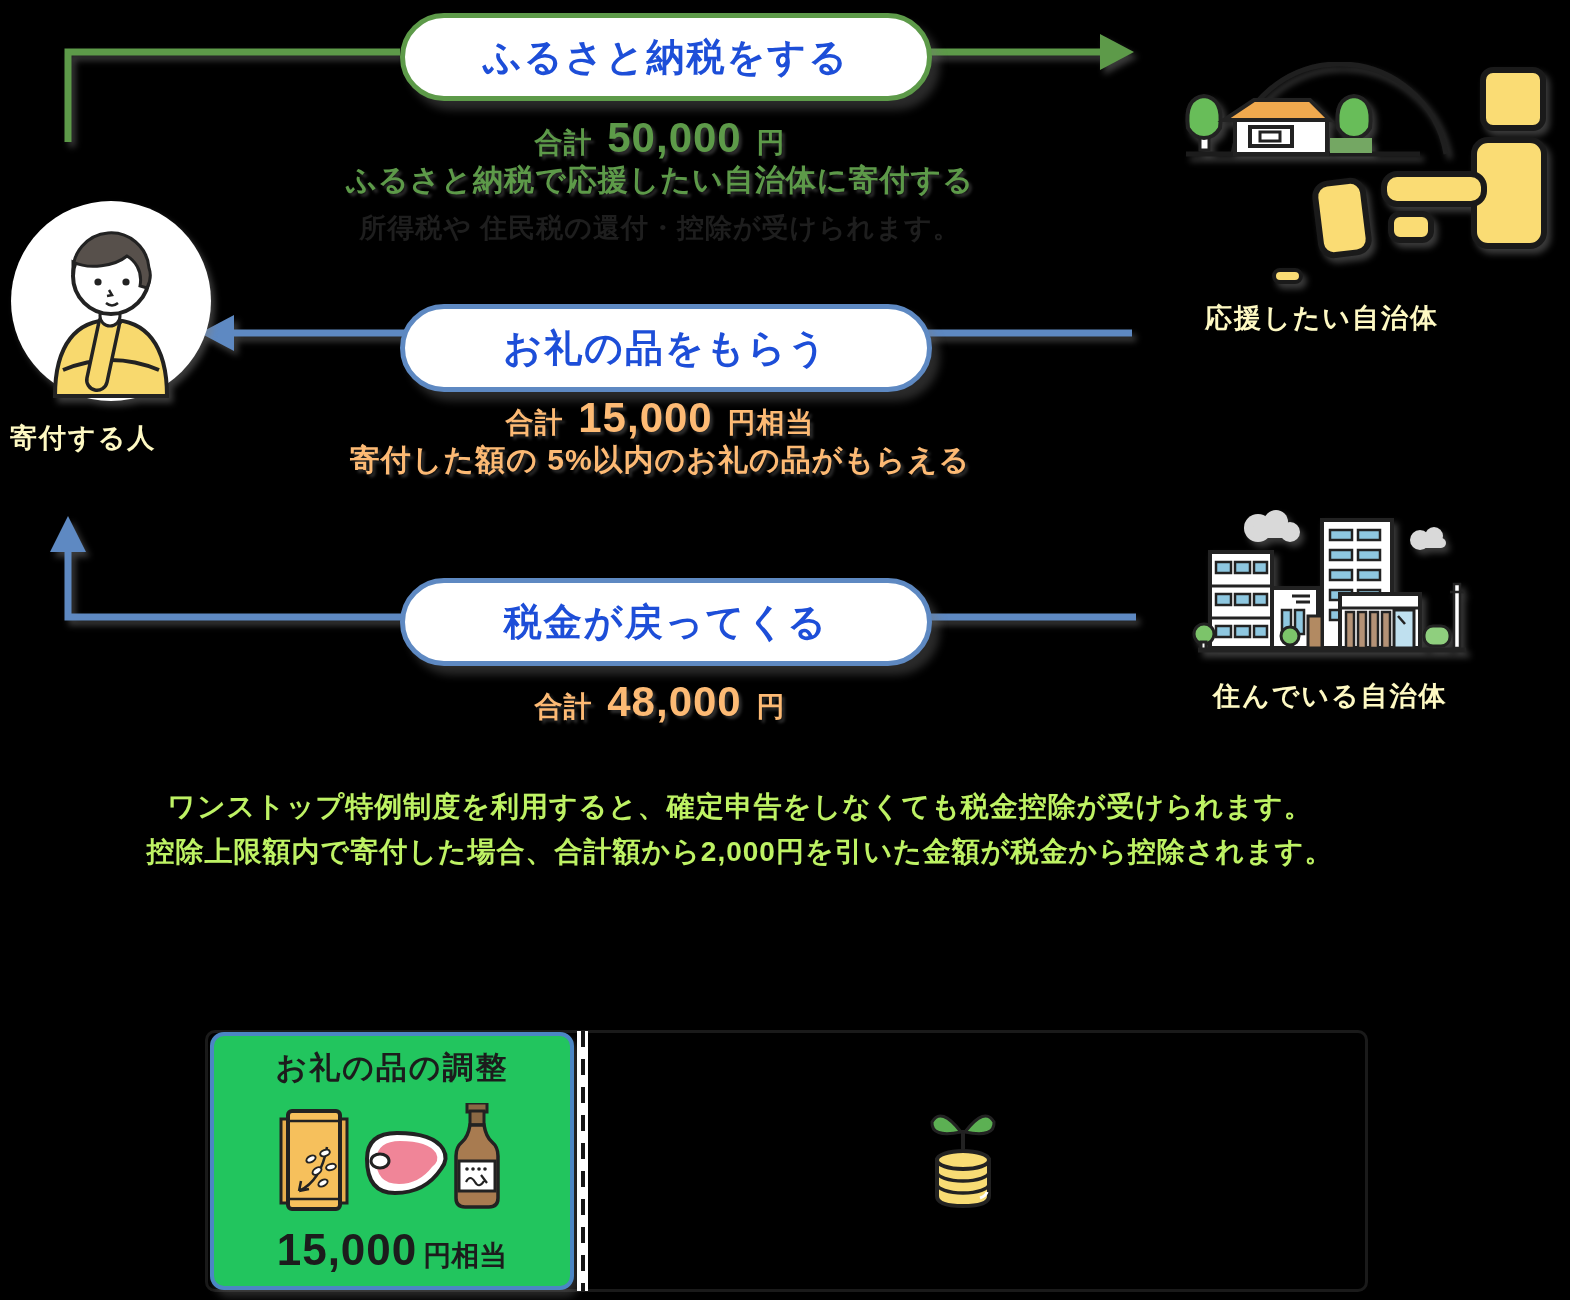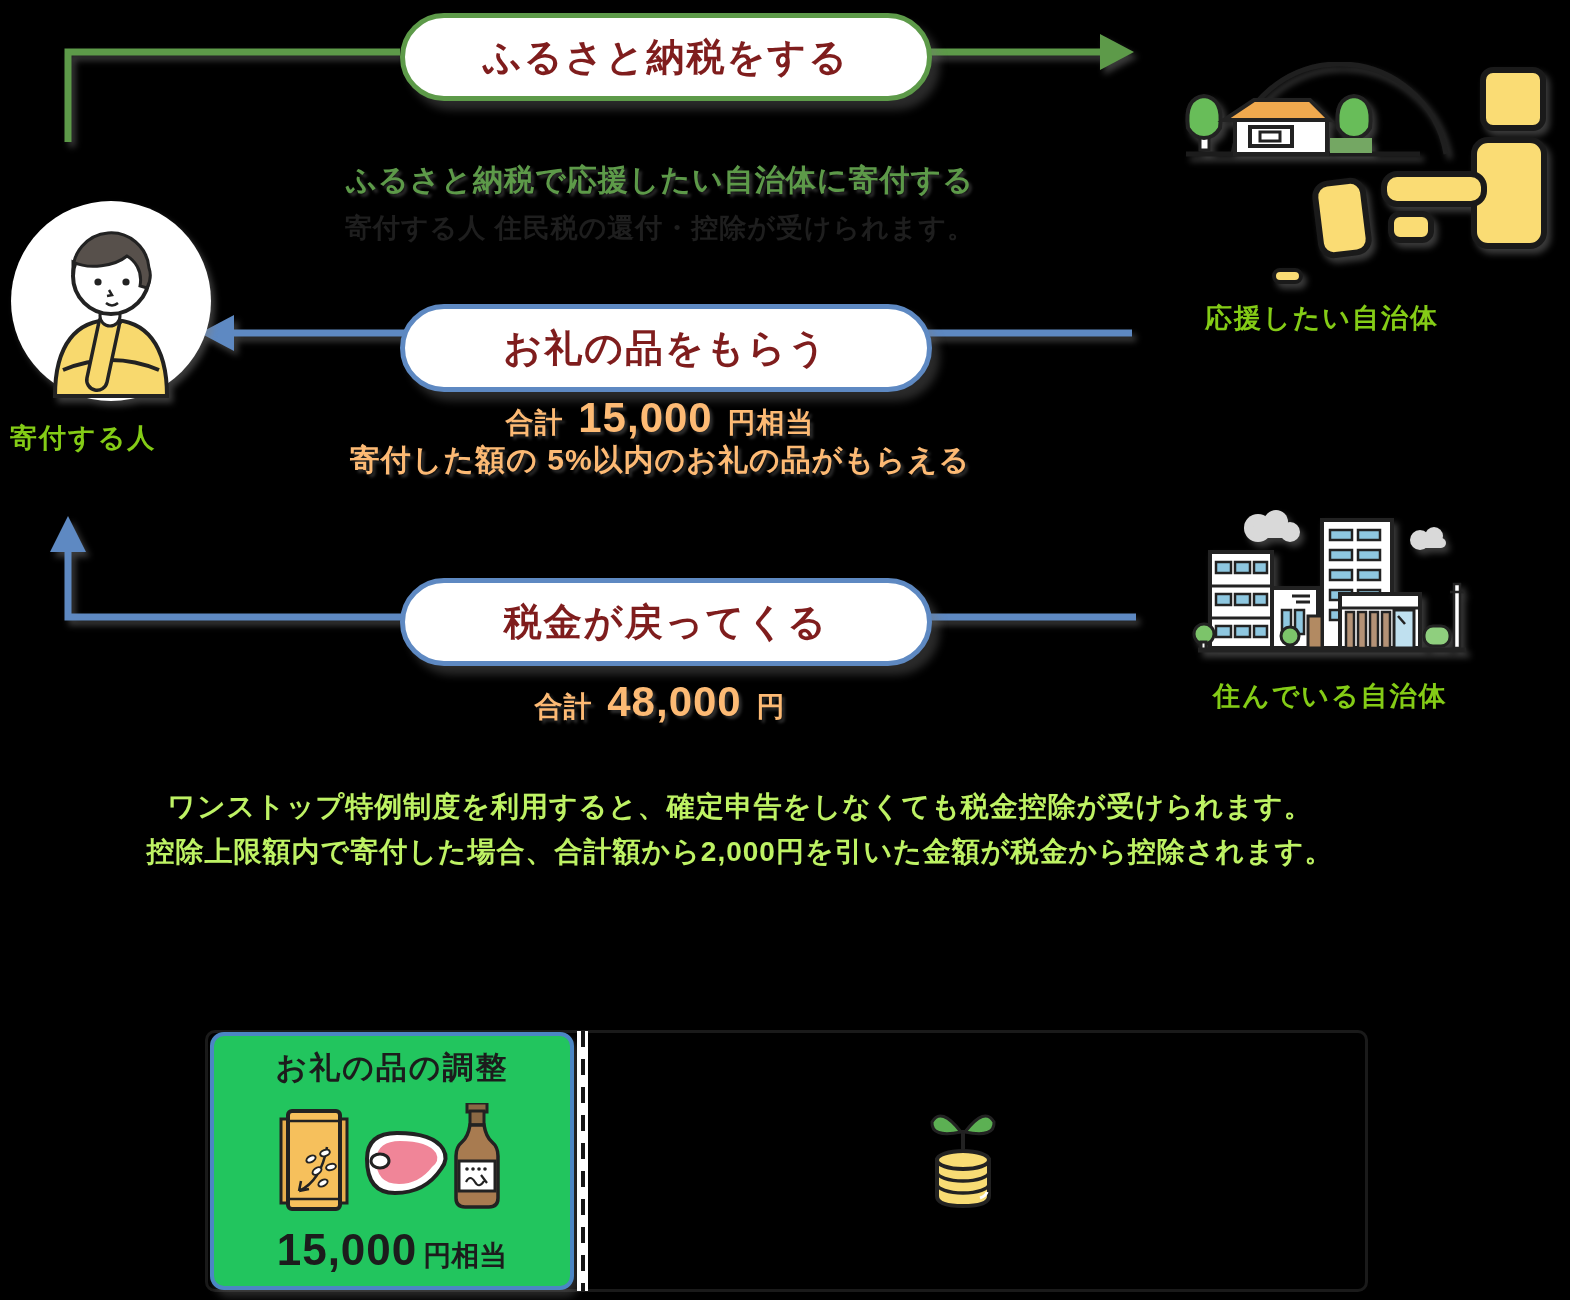--- a/index.html
+++ b/index.html
@@ -8,32 +8,32 @@
   .abs{position:absolute;}
   svg{display:block;}
   .shadowed{filter:drop-shadow(4px 5px 3px rgba(128,128,128,.45));}
 
   
   .pill{position:absolute;left:400px;width:522px;height:78px;background:#fff;
         border-radius:999px;display:flex;align-items:center;justify-content:center;
         box-shadow:8px 9px 8px rgba(120,120,120,.35);}
   .pill-green{border:5px solid #5d9a49;}
   .pill-blue{border:5px solid #5e89c2;}
-  .pill-label{font-size:38px;font-weight:bold;color:#7f1d1d;letter-spacing:2px;}
+  .pill-label{font-size:38px;font-weight:bold;color:#1d4ed8;letter-spacing:2px;}
 
   
   .stepline{position:absolute;left:105px;width:1110px;text-align:center;font-weight:bold;}
   .amount{font-size:28px;letter-spacing:1px;}
   .amount .val{font-size:42px;padding:0 6px;}
   .green-t{color:#5d9a49;text-shadow:3px 3px 3px rgba(130,130,130,.35);}
   .blue-t{color:#fdba74;text-shadow:3px 3px 3px rgba(130,130,130,.35);}
   .desc{font-size:30px;letter-spacing:1px;}
   .note{color:#1e1e1e;font-size:27px;font-weight:bold;letter-spacing:1px;}
 
-  .actor-label{position:absolute;font-size:27px;font-weight:bold;color:#84cc16;letter-spacing:2px;}
+  .actor-label{position:absolute;font-size:27px;font-weight:bold;color:#fef9c3;letter-spacing:2px;}
 
   .footer-line{position:absolute;left:65px;width:1350px;text-align:center;
                font-size:28px;font-weight:bold;color:#bef264;letter-spacing:1px;}
 
   
   .summary-box{position:absolute;left:205px;top:1030px;width:1163px;height:262px;
                border:3px solid #1a1a1a;border-radius:10px;box-sizing:border-box;}
   .reward-card{position:absolute;left:210px;top:1032px;width:364px;height:258px;
                box-sizing:border-box;background:#22c55e;border:4px solid #4c86c4;border-radius:14px;
                display:flex;flex-direction:column;align-items:center;justify-content:center;
@@ -64,22 +64,27 @@
     <polygon points="234,315 234,351 200,333" fill="#5e89c2"></polygon>
     <g fill="none" stroke="#5e89c2" stroke-width="7">
       <path d="M1136,617 H68 V550"></path>
     </g>
     <polygon points="50,552 86,552 68,516" fill="#5e89c2"></polygon>
   </svg>
 
   <div class="pill pill-green" style="top:13px;">
     <span class="pill-label">ふるさと納税をする</span>
   </div>
+  <div class="stepline amount green-t" style="top:114px;">
+    <span>合計</span>
+    <span class="val">50,000</span>
+    <span>円</span>
+  </div>
   <div class="stepline desc green-t" style="top:160px;">ふるさと納税で応援したい自治体に寄付する</div>
-  <div class="stepline note" style="top:210px;">寄付する人 住民税の還付・控除が受けられます。</div>
+  <div class="stepline note" style="top:210px;">所得税や 住民税の還付・控除が受けられます。</div>
 
   <div class="pill pill-blue" style="top:304px;">
     <span class="pill-label">お礼の品をもらう</span>
   </div>
   <div class="stepline amount blue-t" style="top:394px;">
     <span>合計</span>
     <span class="val">15,000</span>
     <span>円相当</span>
   </div>
   <div class="stepline desc blue-t" style="top:440px;">寄付した額の 5%以内のお礼の品がもらえる</div>

